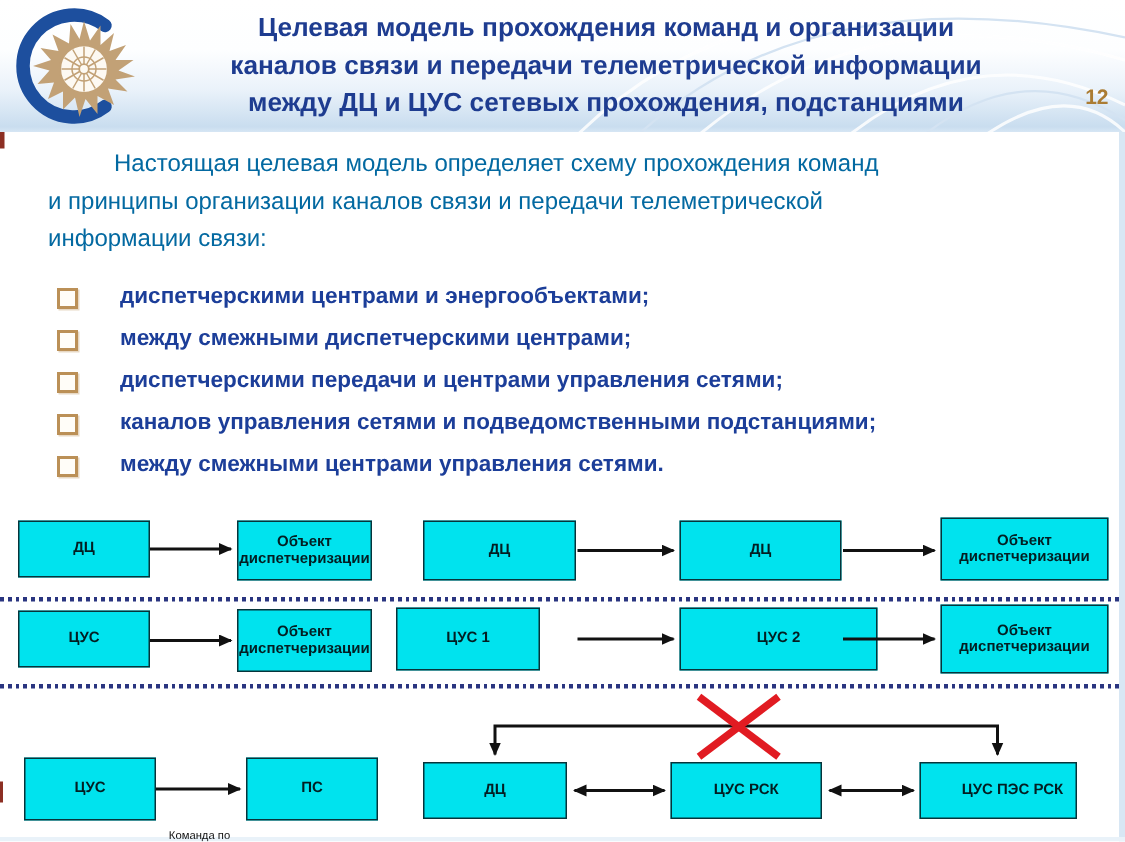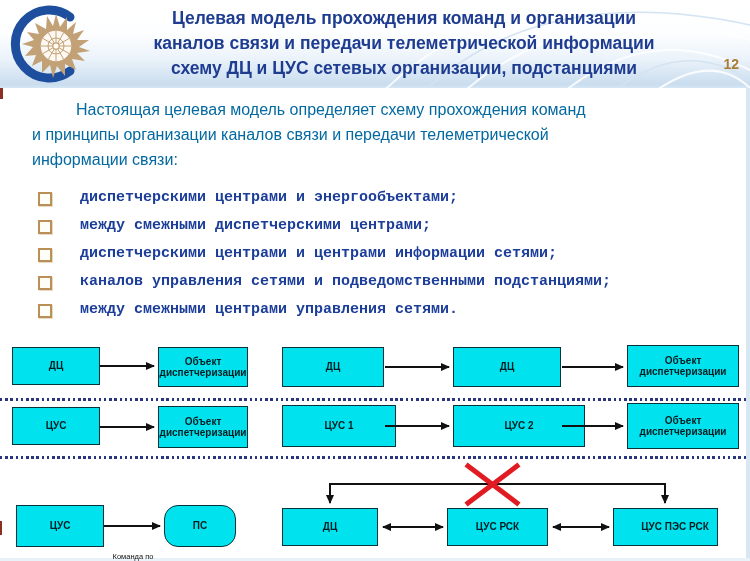--- a/index.html
+++ b/index.html
@@ -15,21 +15,21 @@
   .page-num{position:absolute;right:11px;top:56px;color:#ab7c33;font-weight:700;font-size:14px;}
   
   .slide-body{position:absolute;left:0;top:88px;width:750px;height:473px;background:#ffffff;}
   .right-strip{position:absolute;right:0;top:88px;width:4px;height:473px;background:#d8e7f4;}
   .bottom-strip{position:absolute;left:0;bottom:0;width:750px;height:3px;background:#e9f2f9;}
   .edge-mark{position:absolute;background:#8c2f23;}
   .intro{position:absolute;left:32px;top:97px;width:720px;color:#0369a1;
          font-weight:400;font-size:16px;line-height:25px;}
   .intro .ln1{text-indent:44px;}
   .bullet-list{position:absolute;left:0;top:184px;width:740px;list-style:none;margin:0;padding:0;}
-  .bullet-list li{position:relative;height:28px;line-height:28px;font-family:Liberation Mono, monospace;}
+  .bullet-list li{position:relative;height:28px;line-height:28px;}
   .chk{position:absolute;left:38px;top:8px;width:10px;height:10px;border:2px solid #bb9057;
        background:#fffdf8;box-shadow:1px 1px 0 rgba(187,144,87,.35);}
   .btxt{position:absolute;left:80px;color:#1c3e99;font-weight:700;font-size:15px;white-space:nowrap;}
   
   .dbox{position:absolute;background:#00e3ee;border:1px solid #06343a;color:#031e22;
         font-weight:700;font-size:10px;line-height:11.5px;display:flex;align-items:center;
         justify-content:center;text-align:center;padding:1px;box-sizing:border-box;}
   .dots{position:absolute;left:0;width:746px;height:3px;
         background-image:repeating-linear-gradient(90deg,#2a3580 0 2.5px,transparent 2.5px 5.2px);}
   .arrow-label{position:absolute;left:100px;top:512px;width:66px;text-align:center;
@@ -73,21 +73,21 @@
       <line x1="52" y1="45" x2="39" y2="37.5"></line>
         <line x1="52" y1="45" x2="44.5" y2="32"></line>
     </g>
     <circle cx="52" cy="45" r="8" fill="none" stroke="#c2a176" stroke-width="1"></circle>
     <circle cx="52" cy="45" r="3.2" fill="#fdf9f2" stroke="#c2a176" stroke-width="1.2"></circle>
   </svg>
 
   <div class="title-wrap">
     <div>Целевая модель прохождения команд и организации</div>
     <div>каналов связи и передачи телеметрической информации</div>
-    <div>схему ДЦ и ЦУС сетевых организации, подстанциями</div>
+    <div>между ДЦ и ЦУС сетевых прохождения, подстанциями</div>
   </div>
   <div class="page-num">12</div>
 </div>
 
 <div class="slide-body"></div>
 <div class="right-strip"></div>
 <div class="bottom-strip"></div>
 <div class="edge-mark" style="left:0;top:88px;width:3px;height:11px;"></div>
 <div class="edge-mark" style="left:0;top:521px;width:2px;height:14px;"></div>
 
@@ -101,21 +101,21 @@
   <li>
       <span class="chk"></span>
       <span class="btxt">диспетчерскими центрами и энергообъектами;</span>
     </li>
   <li>
       <span class="chk"></span>
       <span class="btxt">между смежными диспетчерскими центрами;</span>
     </li>
   <li>
       <span class="chk"></span>
-      <span class="btxt">диспетчерскими центрами и центрами информации сетями;</span>
+      <span class="btxt">диспетчерскими передачи и центрами управления сетями;</span>
     </li>
   <li>
       <span class="chk"></span>
       <span class="btxt">каналов управления сетями и подведомственными подстанциями;</span>
     </li>
   <li>
       <span class="chk"></span>
       <span class="btxt">между смежными центрами управления сетями.</span>
     </li>
 </ul>
@@ -123,28 +123,28 @@
 <div class="dbox" style="left:12px;top:347px;width:88px;height:38px;">ДЦ</div>
 <div class="dbox" style="left:158px;top:347px;width:90px;height:40px;">Объект диспетчеризации</div>
 <div class="dbox" style="left:282px;top:347px;width:102px;height:40px;">ДЦ</div>
 <div class="dbox" style="left:453px;top:347px;width:108px;height:40px;">ДЦ</div>
 <div class="dbox" style="left:627px;top:345px;width:112px;height:42px;">Объект диспетчеризации</div>
 
 <div class="dots" style="top:398px;"></div>
 
 <div class="dbox" style="left:12px;top:407px;width:88px;height:38px;">ЦУС</div>
 <div class="dbox" style="left:158px;top:406px;width:90px;height:42px;">Объект диспетчеризации</div>
-<div class="dbox" style="left:282px;top:405px;width:114px;height:42px;">ЦУС 1</div>
+<div class="dbox" style="left:264px;top:405px;width:96px;height:42px;">ЦУС 1</div>
 <div class="dbox" style="left:453px;top:405px;width:132px;height:42px;">ЦУС 2</div>
 <div class="dbox" style="left:627px;top:403px;width:112px;height:46px;">Объект диспетчеризации</div>
 
 <div class="dots" style="top:456px;"></div>
 
 <div class="dbox" style="left:16px;top:505px;width:88px;height:42px;">ЦУС</div>
-<div class="dbox" style="left:164px;top:505px;width:72px;height:42px;border-radius:14px;">ПС</div>
+<div class="dbox" style="left:164px;top:505px;width:88px;height:42px;">ПС</div>
 <div class="arrow-label">Команда по
 ЛЭП 110, 220 кВ</div>
 <div class="dbox" style="left:282px;top:508px;width:96px;height:38px;">ДЦ</div>
 <div class="dbox" style="left:447px;top:508px;width:101px;height:38px;">ЦУС РСК</div>
 <div class="dbox" style="left:613px;top:508px;width:105px;height:38px;padding-left:20px;">ЦУС ПЭС РСК</div>
 
 <svg class="overlay" viewBox="0 0 750 561">
   <defs>
     <marker id="ah" markerWidth="10" markerHeight="9" refX="8" refY="4" orient="auto-start-reverse" markerUnits="userSpaceOnUse">
       <path d="M0,0 L9,4 L0,8 z" fill="#111"></path>

